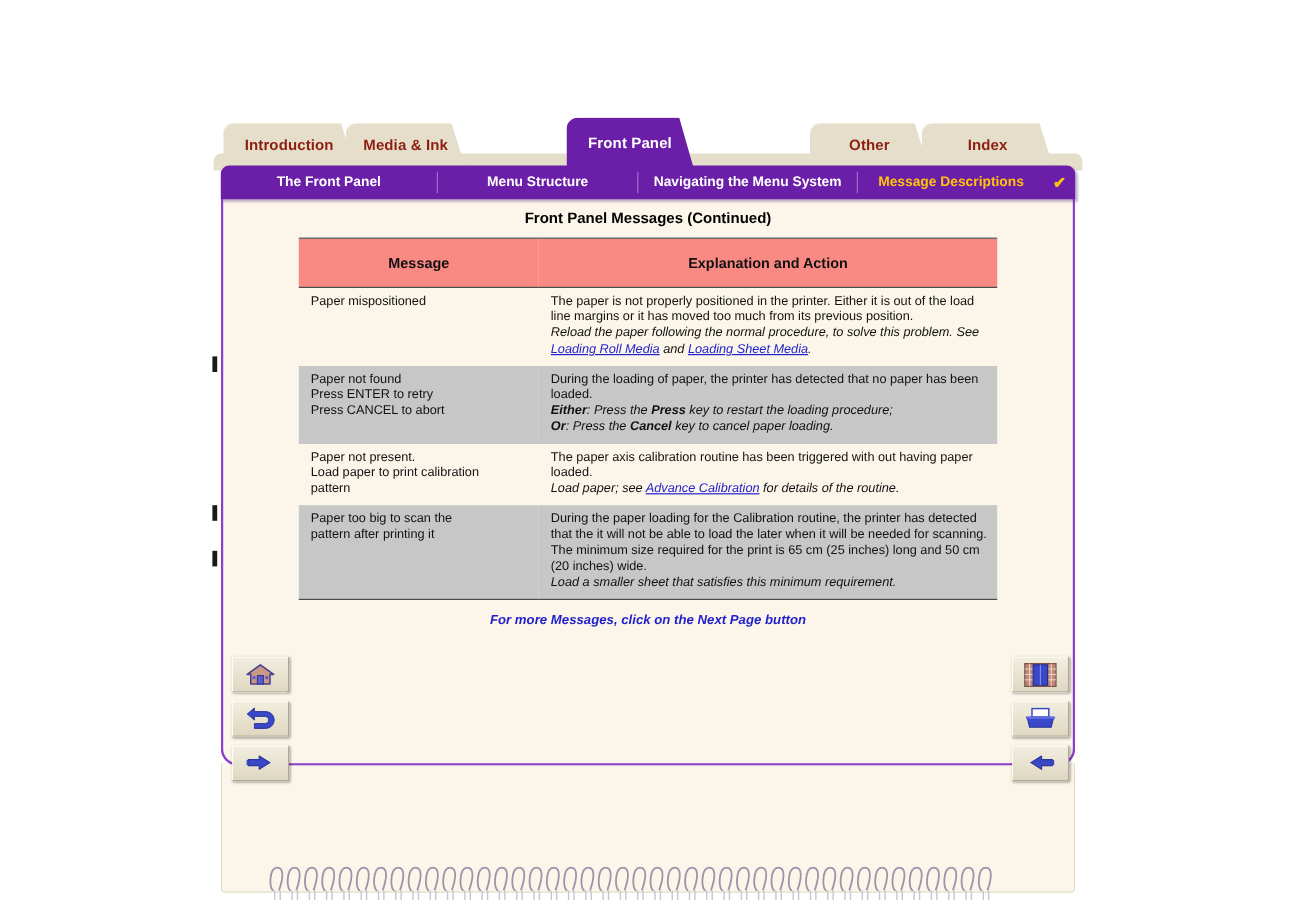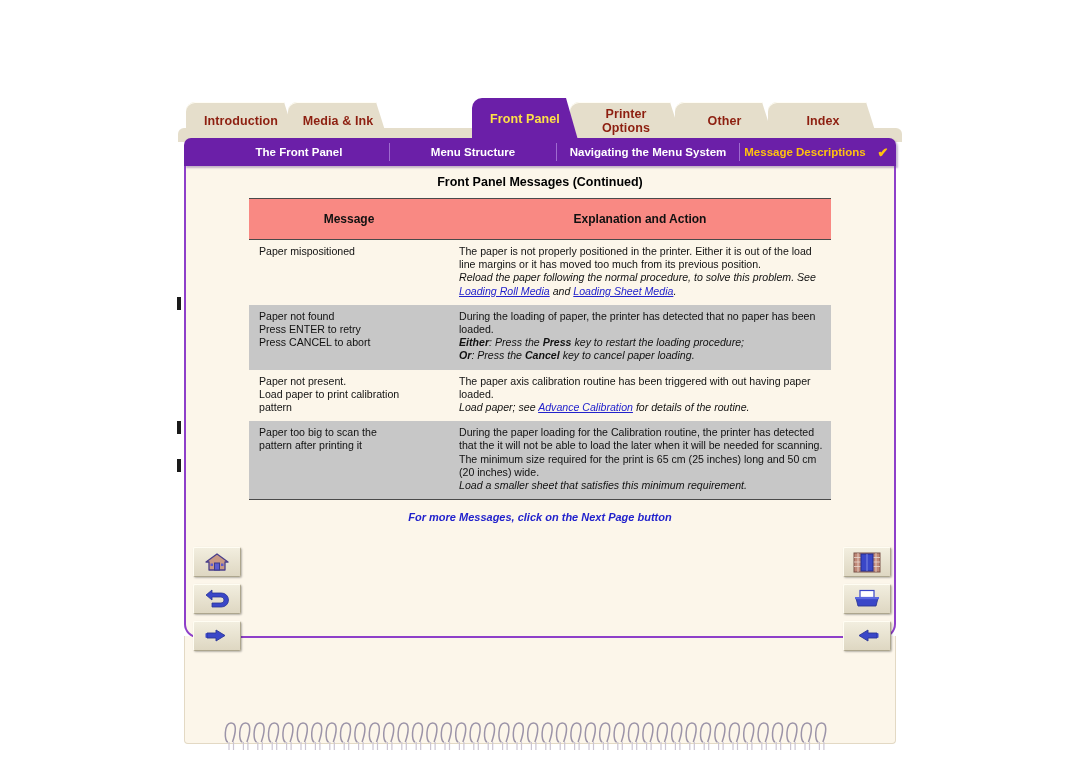--- a/index.html
+++ b/index.html
@@ -43,21 +43,21 @@
     letter-spacing:.1px;
     box-sizing:border-box;
     padding:0 6px;
   }
   .tab .tl{pointer-events:none;}
   .tab.slant{ 
     clip-path:polygon(0 0,calc(100% - 12px) 0,100% 100%,0 100%);
   }
   .tab.active{
     background:#6B1FA8;
-    color:#fde047;
+    color:#ffffff;
     z-index:6;
     top:2px;
     height:42px;
     border-top-left-radius:10px;
     border-top-right-radius:10px;
     box-shadow:none;
   }
   .tabfiller{
     position:absolute;
     left:0;top:32px;width:724px;height:14px;
@@ -85,21 +85,21 @@
     font-size:11.5px;
     font-weight:bold;
     color:#FFFFFF;
     border-left:1px solid #9F6BD0;
     line-height:28px;
     height:18px;
     display:flex;
     align-items:center;
     justify-content:center;
   }
-  .subnav-item:first-child{border-left:none;padding-left:25px;}
+  .subnav-item:first-child{border-left:none;}
   .subnav-item.current{color:#FFC20E;}
   .subnav-check{
     width:26px;flex:0 0 26px;
     color:#FFC20E;font-size:13px;font-weight:bold;
     text-align:center;border:none;
   }
 
   
   .page{
     position:absolute;
@@ -224,24 +224,20 @@
 
     <div class="tab slant" style="left:110px;width:100px;">
       <span class="tl">Media &amp; Ink</span>
     </div>
 
 
     <div class="tab active slant" style="left:294px;width:106px;">
       <span class="tl">Front Panel</span>
     </div>
 
-    <div class="tab slant" style="left:392px;width:112px;flex-direction:column;line-height:14px;">
-      <span class="tl">Printer</span>
-      <span class="tl">Options</span>
-    </div>
 
     <div class="tab slant" style="left:497px;width:99px;">
       <span class="tl">Other</span>
     </div>
 
     <div class="tab slant" style="left:590px;width:110px;">
       <span class="tl">Index</span>
     </div>
   </div>
 

